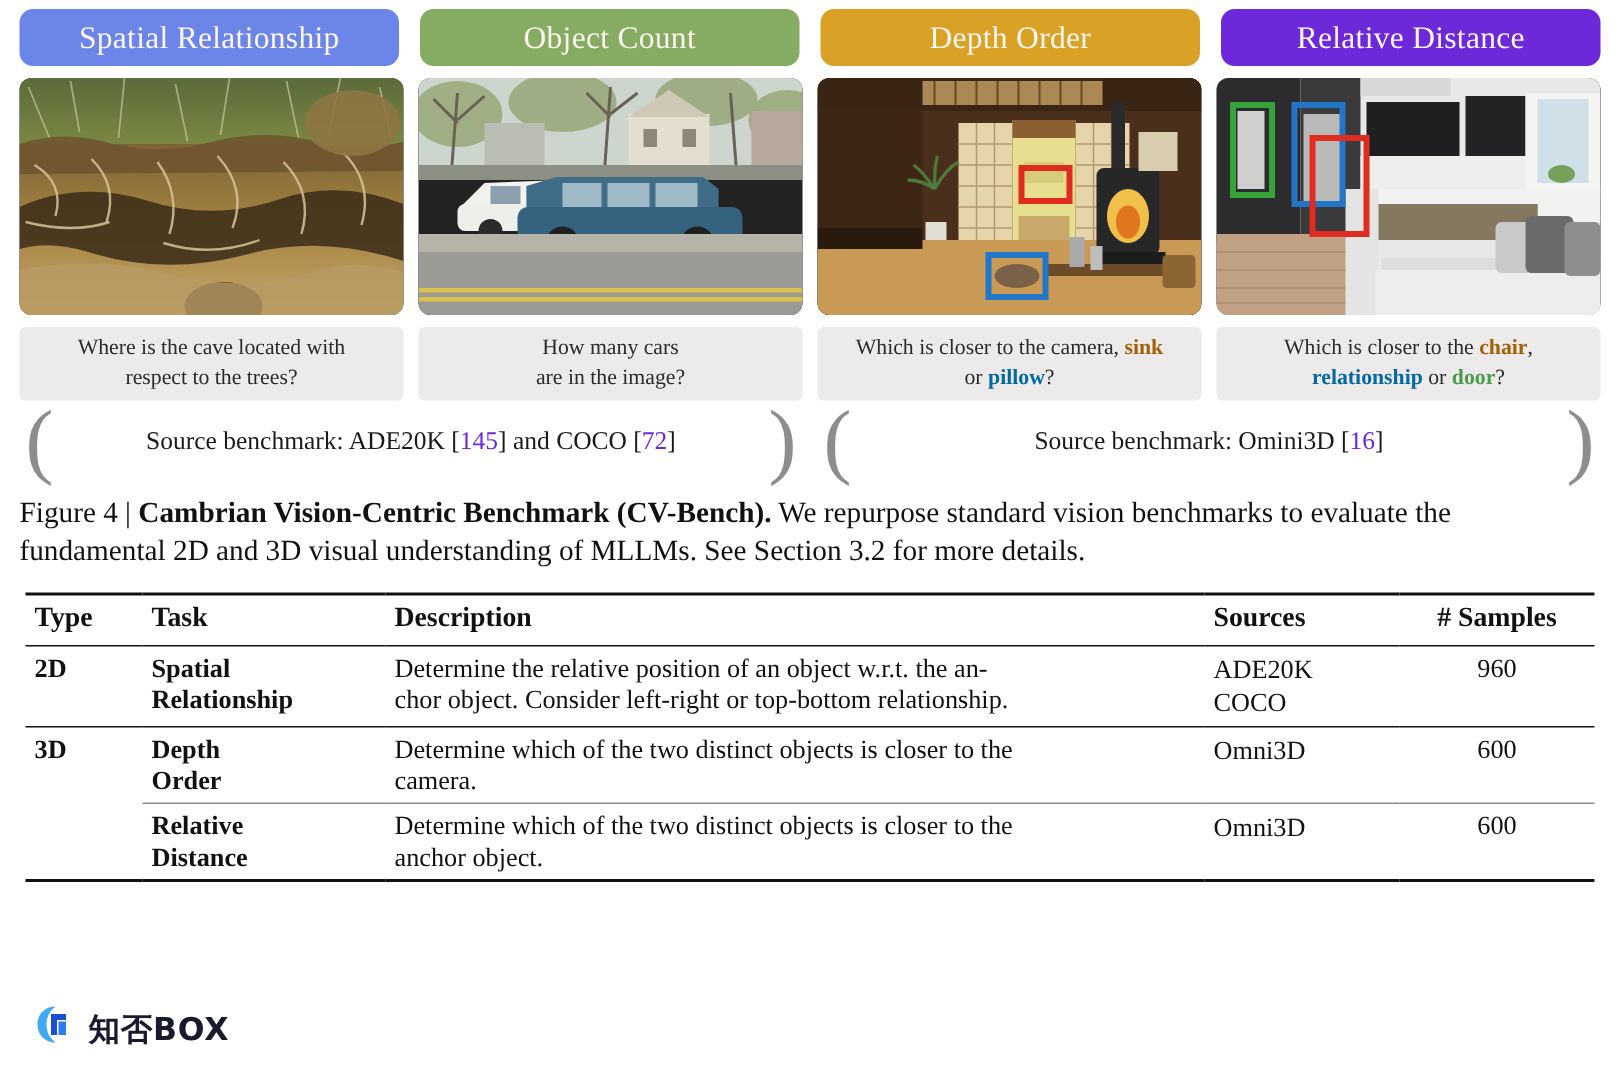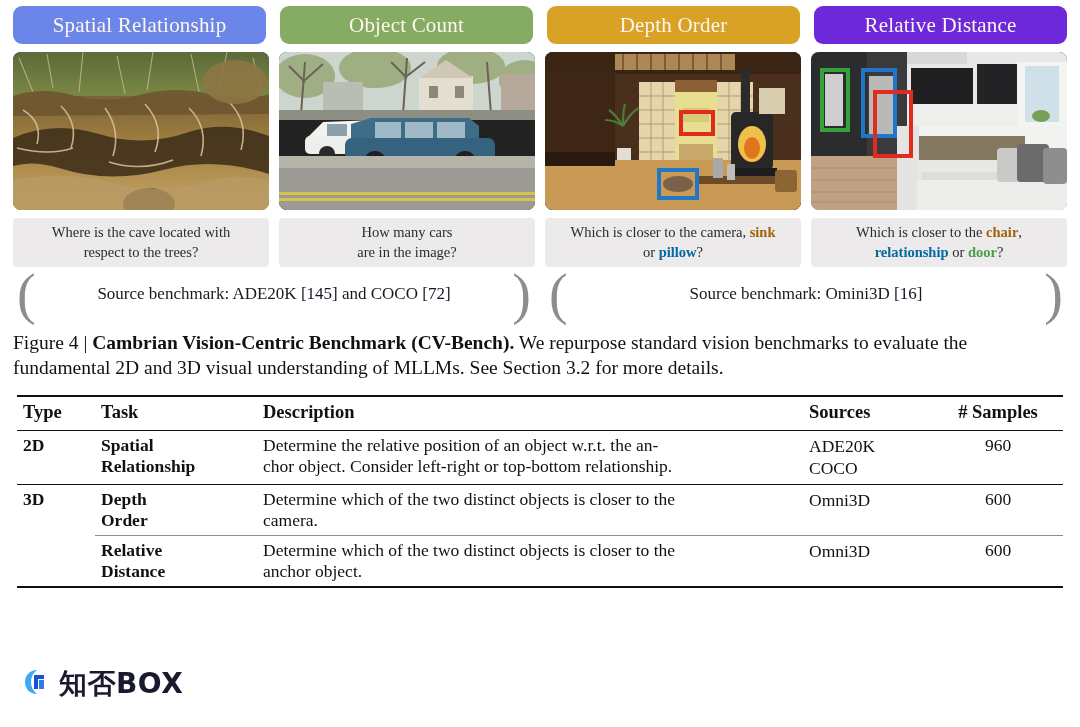--- a/index.html
+++ b/index.html
@@ -107,21 +107,21 @@
     top: 50%;
     transform: translateY(-50%);
   }
   .paren-l { left: 4px; }
   .paren-r { right: 4px; }
   .src-text {
     font-size: 17px;
     color: #1a1a1a;
     white-space: nowrap;
   }
-  .cite { color: #0f172a; }
+  .cite { color: #6d28d9; }
 
   
   .caption {
     padding: 16px 13px 0 13px;
     font-size: 19.5px;
     line-height: 1.28;
     color: #111;
     box-sizing: border-box;
   }
   .caption b { font-weight: bold; }
@@ -168,21 +168,21 @@
     left: 22px;
     bottom: 24px;
     display: flex;
     align-items: center;
     gap: 7px;
     pointer-events: none;
   }
   .wm-text {
     font-family: "DejaVu Sans", sans-serif;
     font-weight: bold;
-    font-size: 28px;
+    font-size: 21px;
     color: #1a1a2e;
     letter-spacing: .5px;
   }
 </style>
 </head>
 <body>
 
 <div class="tab-row">
   <div class="tab" id="tab0" style="background: rgb(107, 134, 232);">Spatial Relationship</div>
   <div class="tab" id="tab1" style="background: rgb(134, 171, 99);">Object Count</div>

